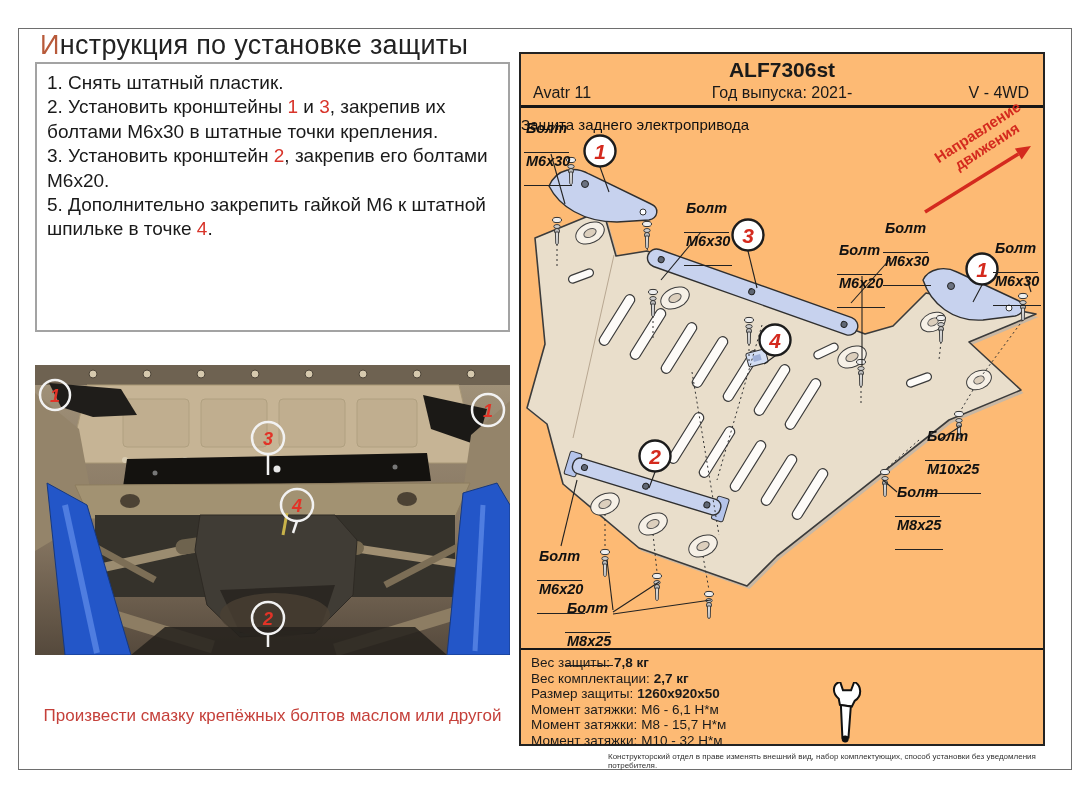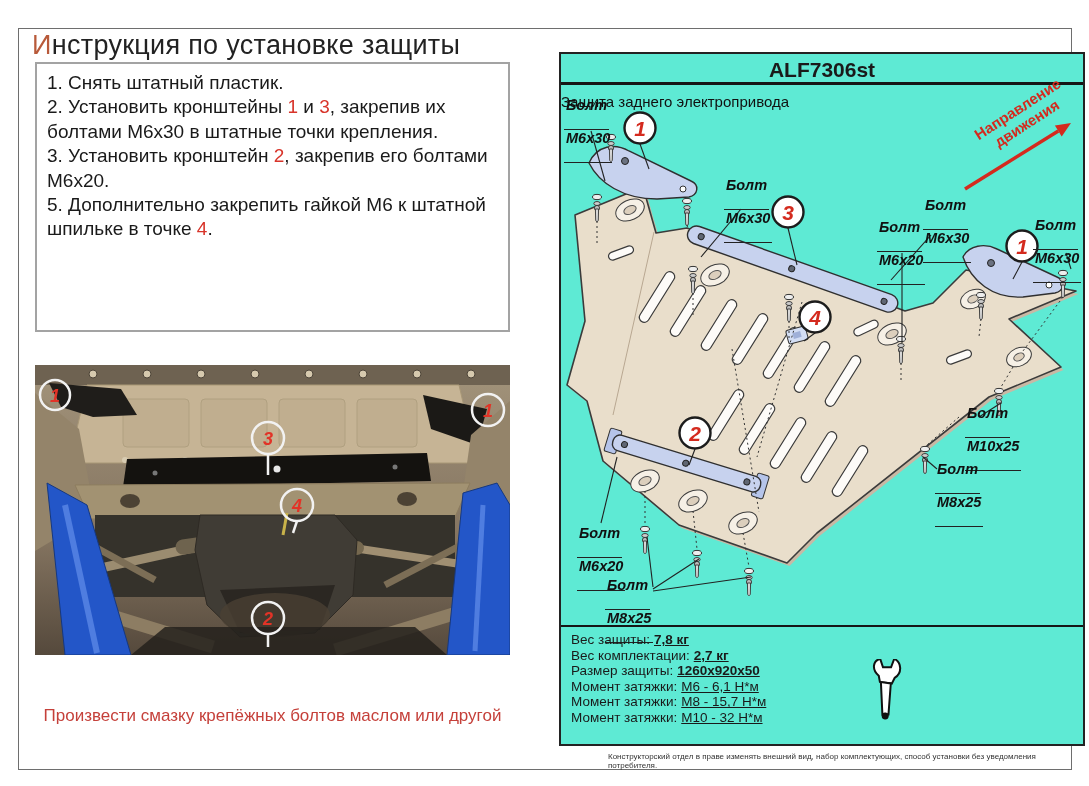--- a/index.html
+++ b/index.html
@@ -1,36 +1,36 @@
 <!DOCTYPE html>
 <html><head>
 <meta charset="utf-8">
 <style>
   html,body{margin:0;padding:0;background:#fff;}
   body{width:1089px;height:786px;position:relative;overflow:hidden;
        font-family:"Liberation Sans", sans-serif;color:#1a1a1a;}
   .page-border{position:absolute;left:18px;top:28px;width:1052px;height:740px;
        border:1.5px solid #6e6e6e;}
   
-  .doc-title{position:absolute;left:32px;top:30px;font-size:27px;color:#222;
+  .doc-title{position:absolute;left:40px;top:30px;font-size:27px;color:#222;
        letter-spacing:.3px;white-space:nowrap;}
   .doc-title .initial{color:#b85a3a;}
   
   .instr-box{position:absolute;left:35px;top:62px;width:451px;height:252px;
        border:2px solid #a3a3a3;padding:7px 10px;font-size:19px;line-height:24.4px;}
   .instr-box p{margin:0;}
   .red{color:#d8342a;}
   
   .photo{position:absolute;left:35px;top:365px;width:475px;height:290px;}
   
   .lube-note{position:absolute;left:35px;top:703px;width:475px;text-align:center;
        color:#c5403a;font-size:17px;line-height:26px;}
   
   .panel{position:absolute;left:519px;top:52px;width:526px;height:694px;
-       border:2px solid #232323;box-sizing:border-box;background:#5eead4;margin-left:40px;}
+       border:2px solid #232323;box-sizing:border-box;background:#fdba74;}
   .panel-head{border-bottom:3px solid #161616;}
   .part-code{text-align:center;font-size:21px;font-weight:bold;padding-top:3px;line-height:25px;}
   .head-row{position:relative;height:23px;font-size:16px;line-height:22px;}
   .head-model{position:absolute;left:12px;}
   .head-year{position:absolute;left:0;width:100%;text-align:center;}
   .head-drive{position:absolute;right:14px;}
   
   .diagram{position:relative;width:522px;height:540px;}
   .diagram-title{position:absolute;left:0;top:8px;width:100%;
        font-size:15px;color:#111;}
@@ -39,21 +39,21 @@
   .bolt-label{position:absolute;font-size:14.5px;font-weight:bold;font-style:italic;
        line-height:16px;color:#111;}
   .bolt-label span{display:block;border-bottom:1.5px solid #222;padding:0 2px 16px 2px;width:max-content;}
   svg text.callout-num{fill:#d42a1e;font-size:21px;font-weight:bold;font-style:italic;
        font-family:"Liberation Sans",sans-serif;}
   svg text.marker-num{fill:#e23327;font-size:18px;font-weight:bold;font-style:italic;
        font-family:"Liberation Sans",sans-serif;}
   
   .specs{position:relative;border-top:2px solid #161616;padding:5px 0 0 10px;height:92px;}
   .spec-row{font-size:13.5px;line-height:15.6px;white-space:nowrap;}
-  .spec-row .val{margin-left:4px;text-decoration:underline;}
+  .spec-row .val{margin-left:4px;}
   .spec-row .bold{font-weight:bold;}
   .wrench{position:absolute;left:298px;top:32px;}
   
   .footer-note{position:absolute;left:608px;top:752px;width:432px;text-align:left;
        font-size:8px;color:#333;}
 </style>
 </head>
 <body>
 
 <div class="page-border"></div>
@@ -169,20 +169,25 @@
 </svg>
 </div>
 
 <div class="lube-note">
   <div>Произвести смазку крепёжных болтов маслом или другой</div>
 </div>
 
 <div class="panel">
   <div class="panel-head">
     <div class="part-code">ALF7306st</div>
+    <div class="head-row">
+      <span class="head-model">Avatr 11</span>
+      <span class="head-year">Год выпуска: 2021-</span>
+      <span class="head-drive">V - 4WD</span>
+    </div>
   </div>
 
   <div class="diagram">
     <svg width="522" height="540" viewBox="0 0 522 540" style="position:absolute;left:0;top:0">
       <defs>
         <g id="hw">
           <ellipse cx="0" cy="0" rx="4.5" ry="2.6" fill="#eee" stroke="#333" stroke-width="1"></ellipse>
           <ellipse cx="0" cy="6.5" rx="3.2" ry="2" fill="#ccc" stroke="#333" stroke-width="0.9"></ellipse>
           <circle cx="0" cy="11" r="2.6" fill="#bbb" stroke="#333" stroke-width="0.9"></circle>
           <path d="M -1.6,12 L 1.6,12 L 1.3,23 C 1.3,25 -1.3,25 -1.3,23 Z" fill="#d8d8d8" stroke="#333" stroke-width="0.9"></path>

